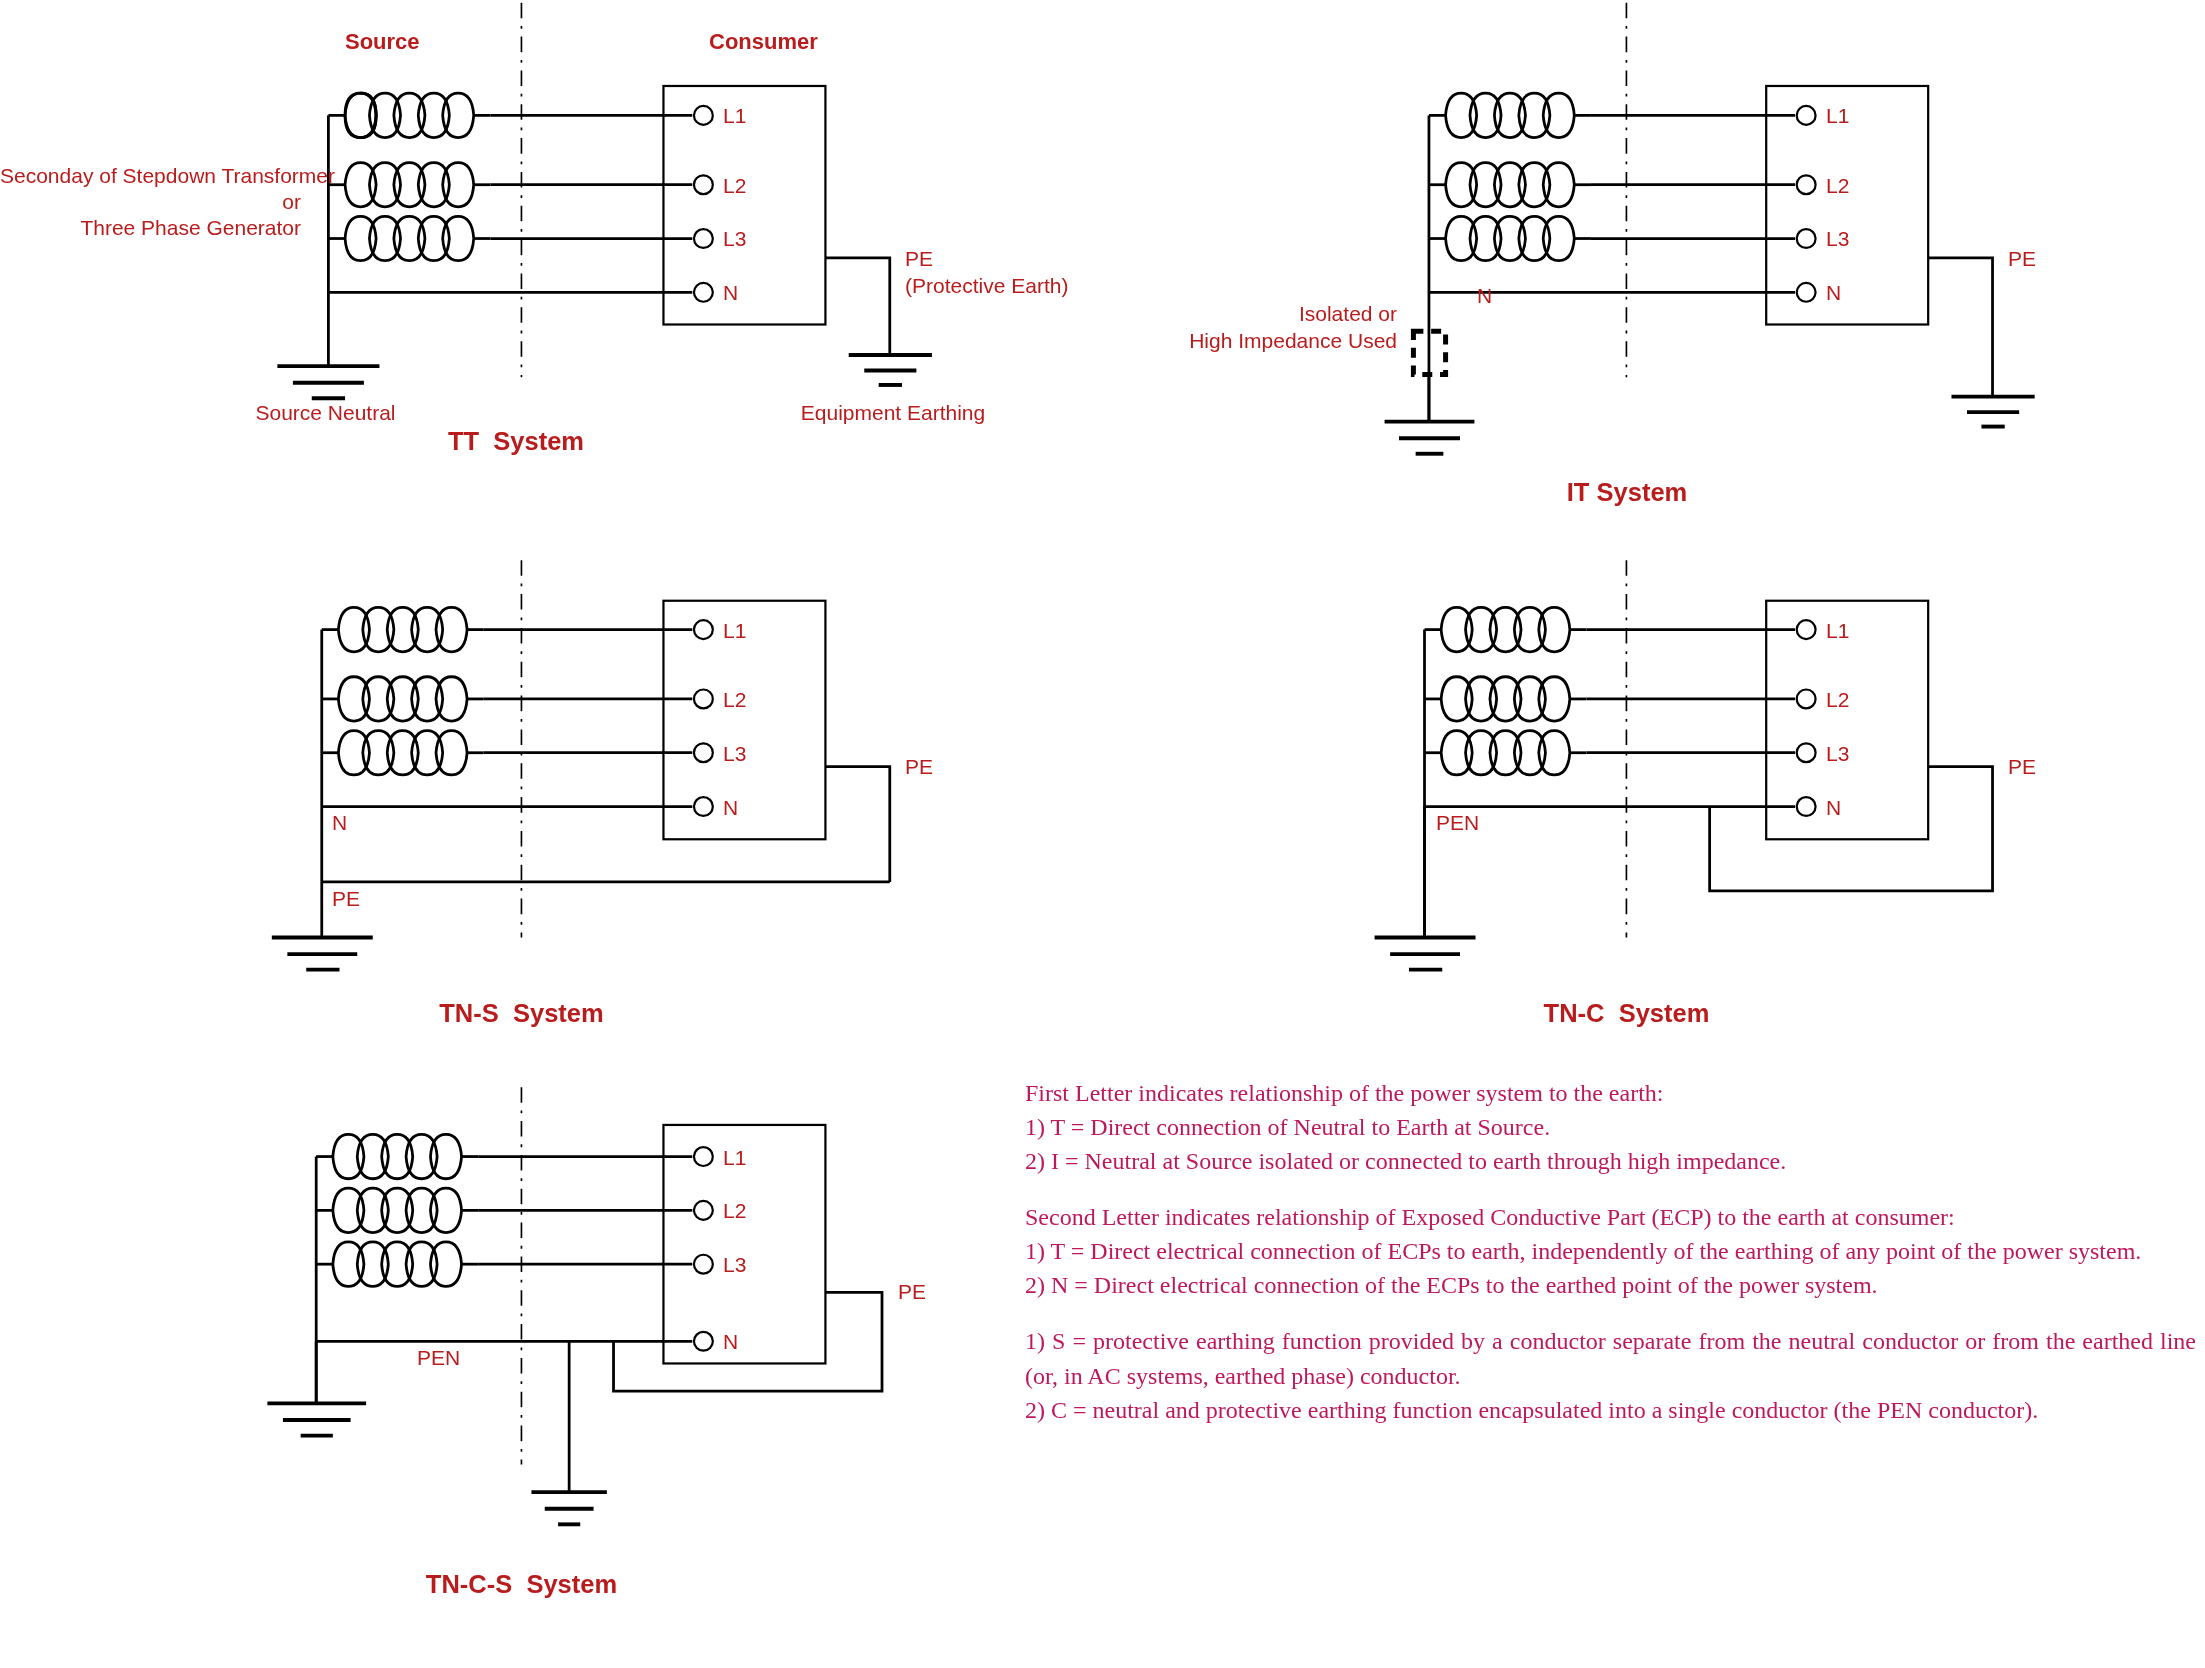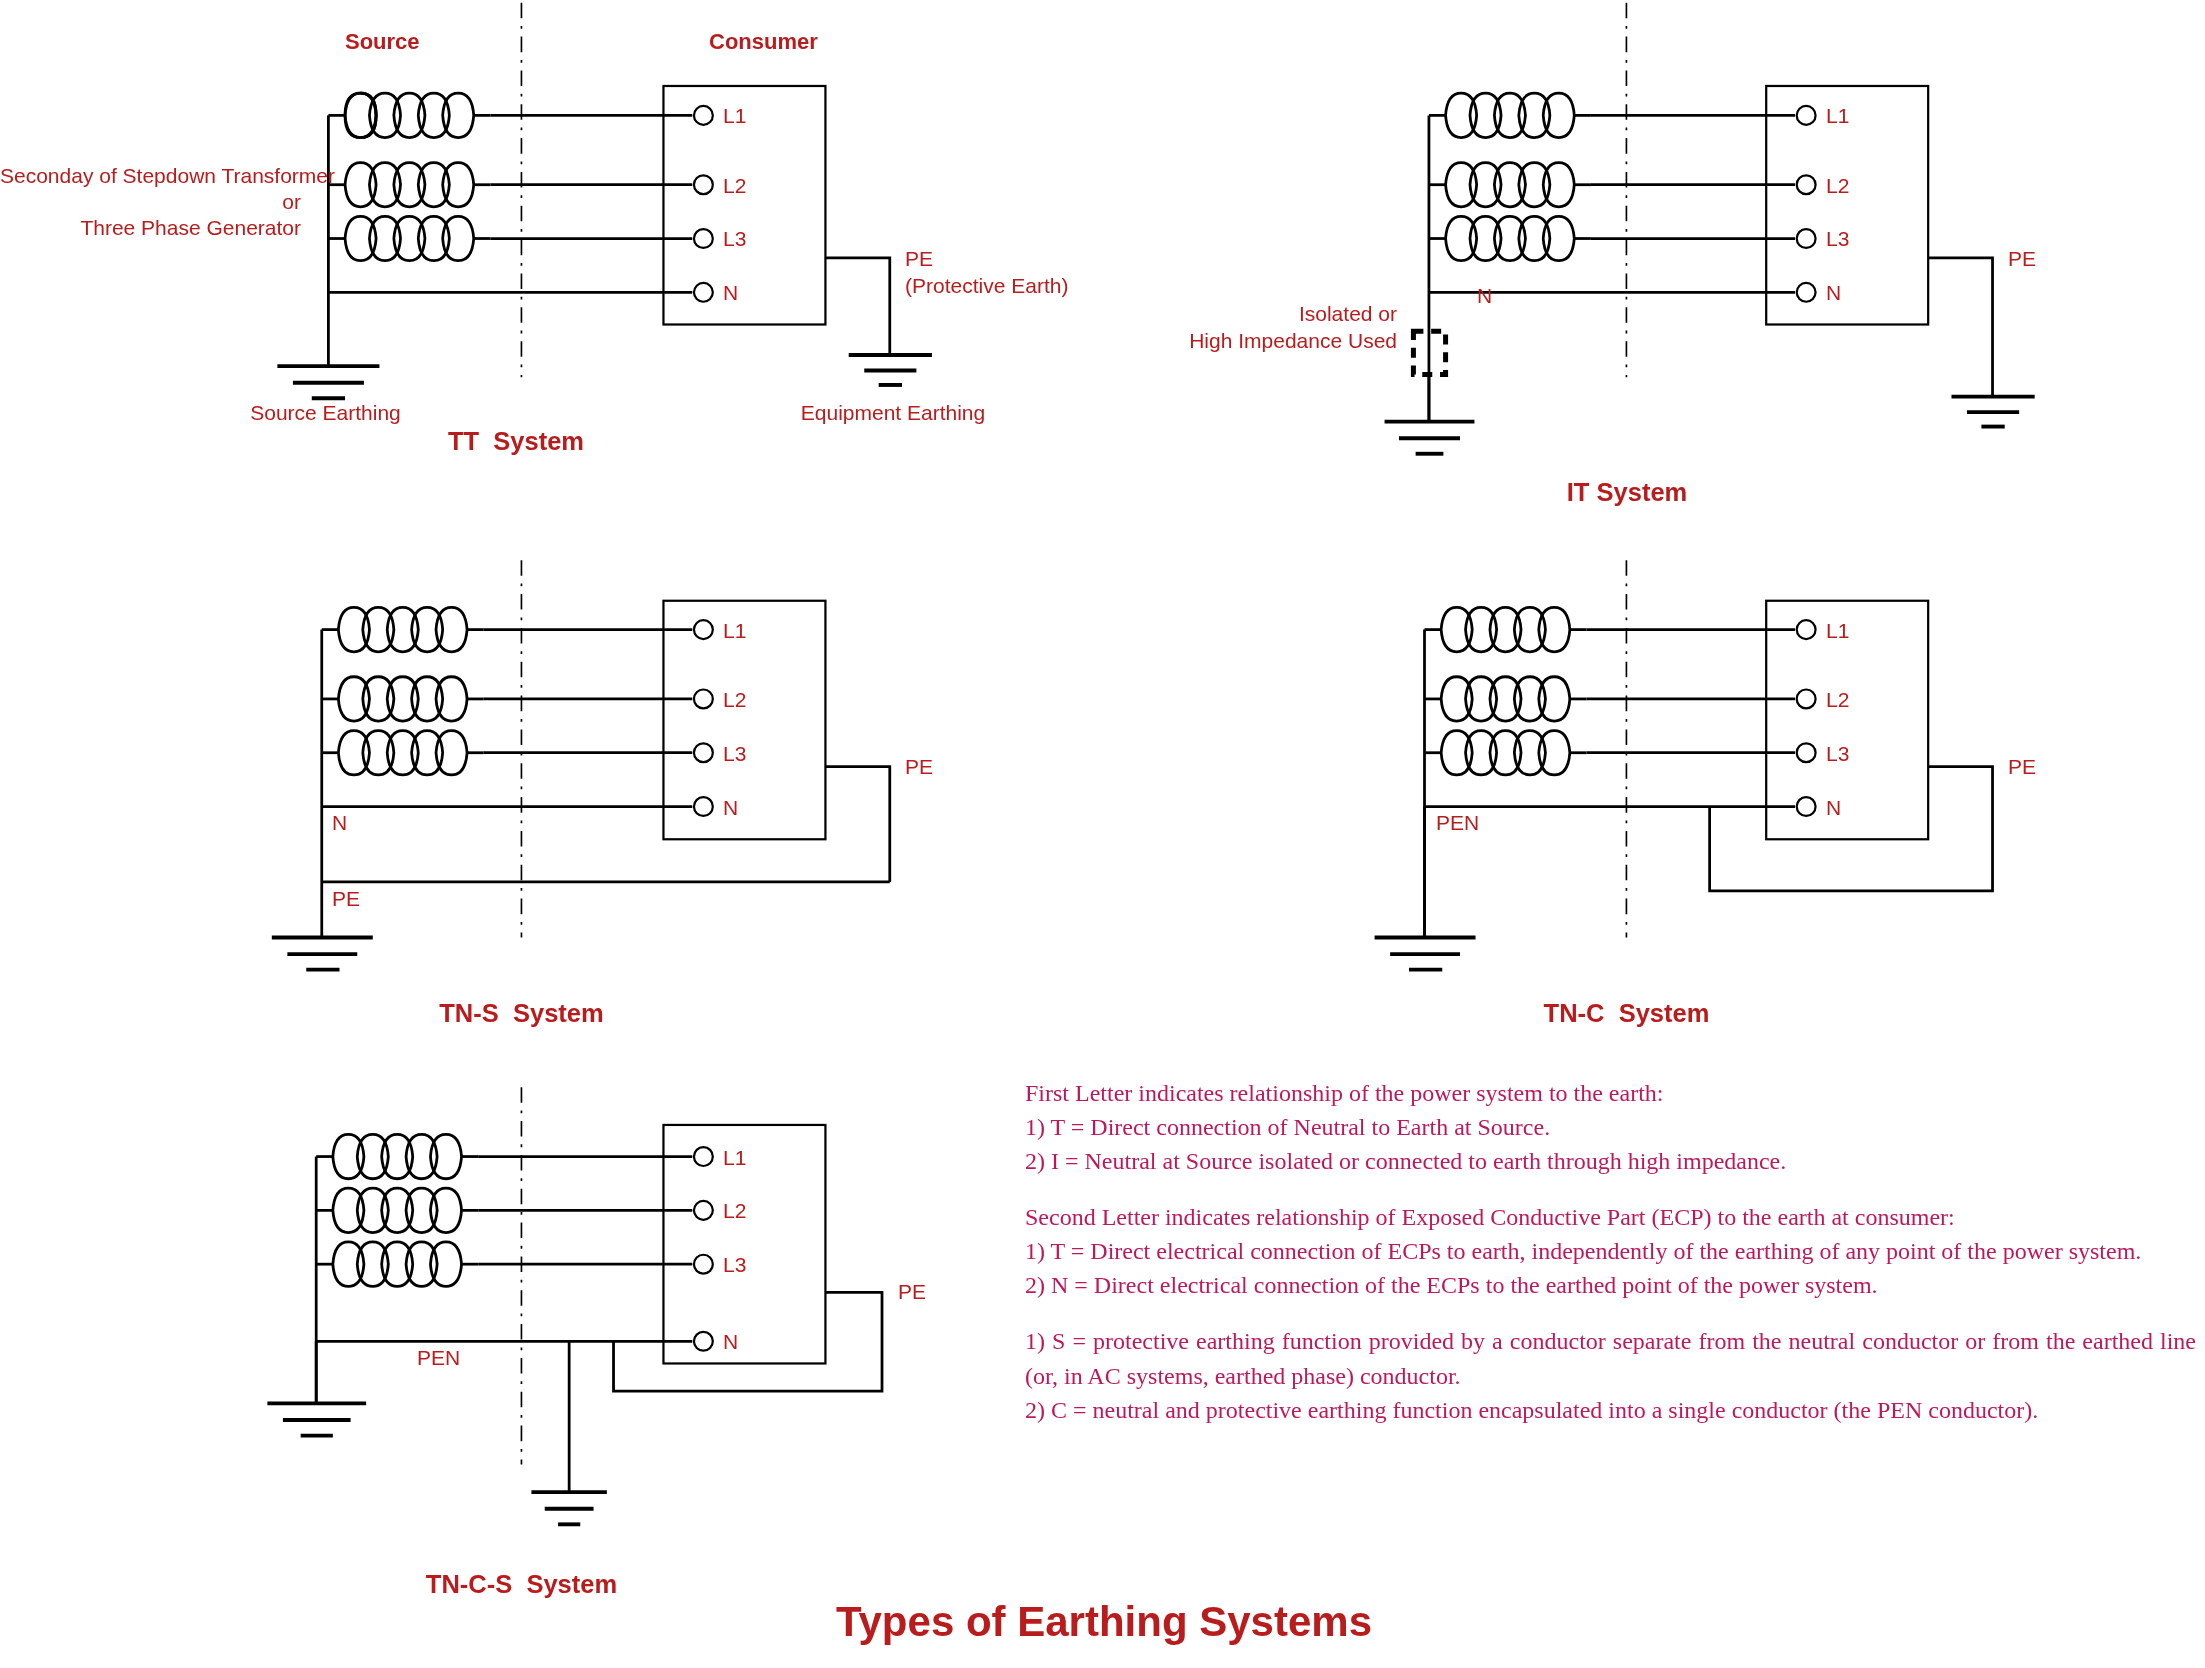--- a/index.html
+++ b/index.html
@@ -319,21 +319,21 @@
 <div class="txt lbl rt" style="left:0px;top:164px;width:301px;">Seconday of Stepdown Transformer</div>
 <div class="txt lbl rt" style="left:0px;top:190px;width:301px;">or</div>
 <div class="txt lbl rt" style="left:0px;top:216px;width:301px;text-align:right;">Three Phase Generator</div>
 
 <div class="txt lbl" style="left:723px;top:104px;">L1</div>
 <div class="txt lbl" style="left:723px;top:174px;">L2</div>
 <div class="txt lbl" style="left:723px;top:227px;">L3</div>
 <div class="txt lbl" style="left:723px;top:281px;">N</div>
 <div class="txt lbl" style="left:905px;top:247px;">PE</div>
 <div class="txt lbl" style="left:905px;top:274px;">(Protective Earth)</div>
-<div class="txt lbl ctr" style="left:217px;top:401px;width:217px;">Source Earthing</div>
+<div class="txt lbl ctr" style="left:217px;top:401px;width:217px;">Source Neutral</div>
 <div class="txt lbl ctr" style="left:782px;top:401px;width:222px;">Equipment Earthing</div>
 <div class="txt sys-title ctr" style="left:405px;top:427px;width:222px;">TT  System</div>
 
 <div class="txt lbl" style="left:1826px;top:104px;">L1</div>
 <div class="txt lbl" style="left:1826px;top:174px;">L2</div>
 <div class="txt lbl" style="left:1826px;top:227px;">L3</div>
 <div class="txt lbl" style="left:1826px;top:281px;">N</div>
 <div class="txt lbl" style="left:2008px;top:247px;">PE</div>
 <div class="txt lbl" style="left:1477px;top:284px;">N</div>
 <div class="txt lbl rt" style="left:1181px;top:302px;width:216px;">Isolated or</div>
@@ -371,16 +371,15 @@
   <p>2)   I = Neutral at Source isolated or connected to earth through high impedance.</p>
   <div class="gap"></div>
   <p class="just">Second Letter indicates relationship of Exposed Conductive Part (ECP) to the earth at consumer:</p>
   <p class="just">1)   T = Direct electrical connection of ECPs to earth, independently of the earthing of any point of the power system.</p>
   <p>2)   N = Direct electrical connection of the ECPs to the earthed point of the power system.</p>
   <div class="gap"></div>
   <p class="just">1)   S = protective earthing function provided by a conductor separate from the neutral conductor or from the earthed line (or, in AC systems, earthed phase) conductor.</p>
   <p>2)   C = neutral and protective earthing function encapsulated into a single conductor (the PEN conductor).</p>
 </div>
 
-<div class="txt main-title ctr" style="left:660px;top:1598px;width:888px;">Types of Earthing Systems</div>
 
 </div>
 
 
 </body></html>

